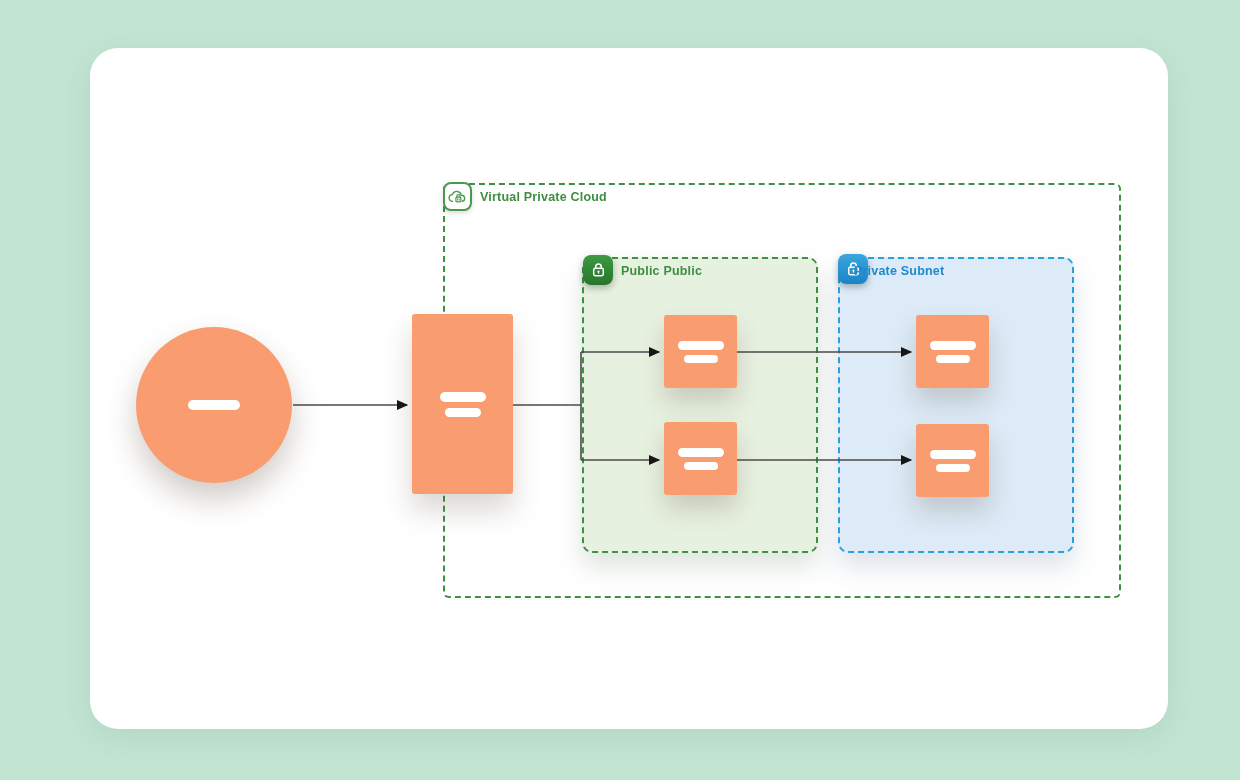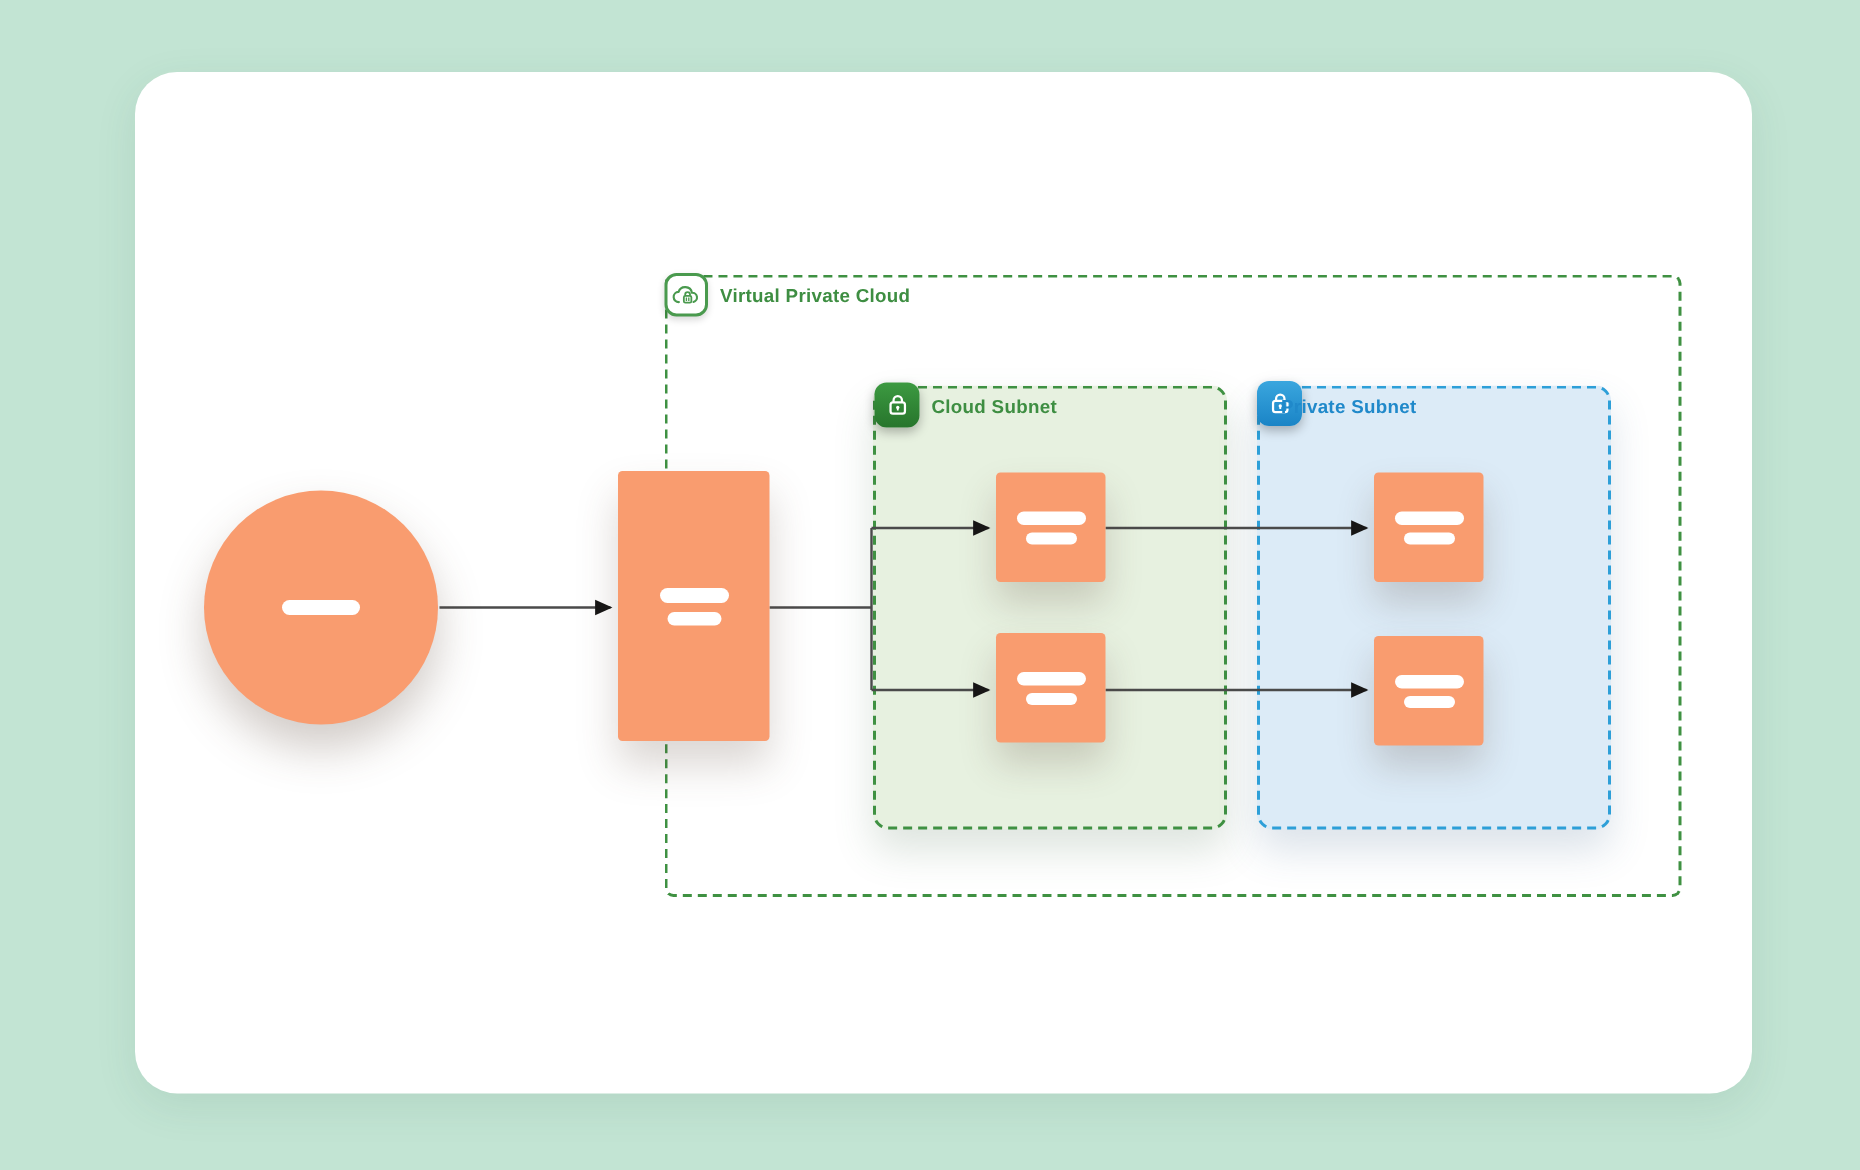--- a/index.html
+++ b/index.html
@@ -203,21 +203,21 @@
   <div class="lock-badge green">
     <span style="display:flex;">
       <svg width="15" height="16" viewBox="0 0 15 16">
         <path d="M4.7,6.3 V4.9 a2.8,2.8 0 0 1 5.6,0 V6.3" fill="none" stroke="#ffffff" stroke-width="1.5"></path>
         <rect x="2.7" y="6.3" width="9.6" height="7.4" rx="1.6" fill="none" stroke="#ffffff" stroke-width="1.5"></rect>
         <circle cx="7.5" cy="9.6" r="1.1" fill="#ffffff"></circle>
         <line x1="7.5" y1="9.9" x2="7.5" y2="11.6" stroke="#ffffff" stroke-width="1.2"></line>
       </svg>
     </span>
   </div>
-  <div class="subnet-label public">Cloud Subnet</div>
+  <div class="subnet-label public">Public Public</div>
 
   <div class="lock-badge blue">
     <span style="display:flex;">
       <svg width="15" height="16" viewBox="0 0 15 16">
         <path d="M4.7,6.3 V4.9 a2.8,2.8 0 0 1 5.6,0 V6.3" fill="none" stroke="#ffffff" stroke-width="1.5"></path>
         <rect x="2.7" y="6.3" width="9.6" height="7.4" rx="1.6" fill="none" stroke="#ffffff" stroke-width="1.5"></rect>
         <circle cx="7.5" cy="9.6" r="1.1" fill="#ffffff"></circle>
         <line x1="7.5" y1="9.9" x2="7.5" y2="11.6" stroke="#ffffff" stroke-width="1.2"></line>
       </svg>
     </span>

